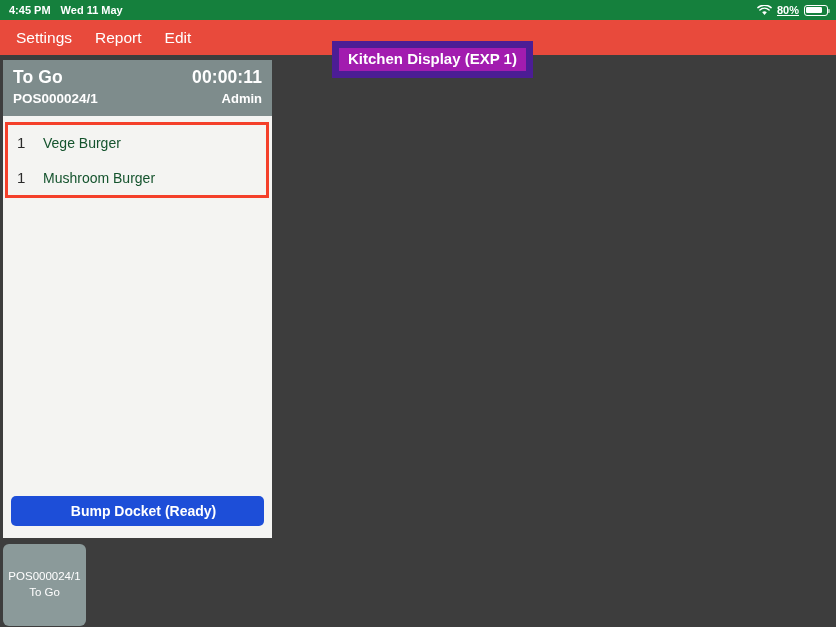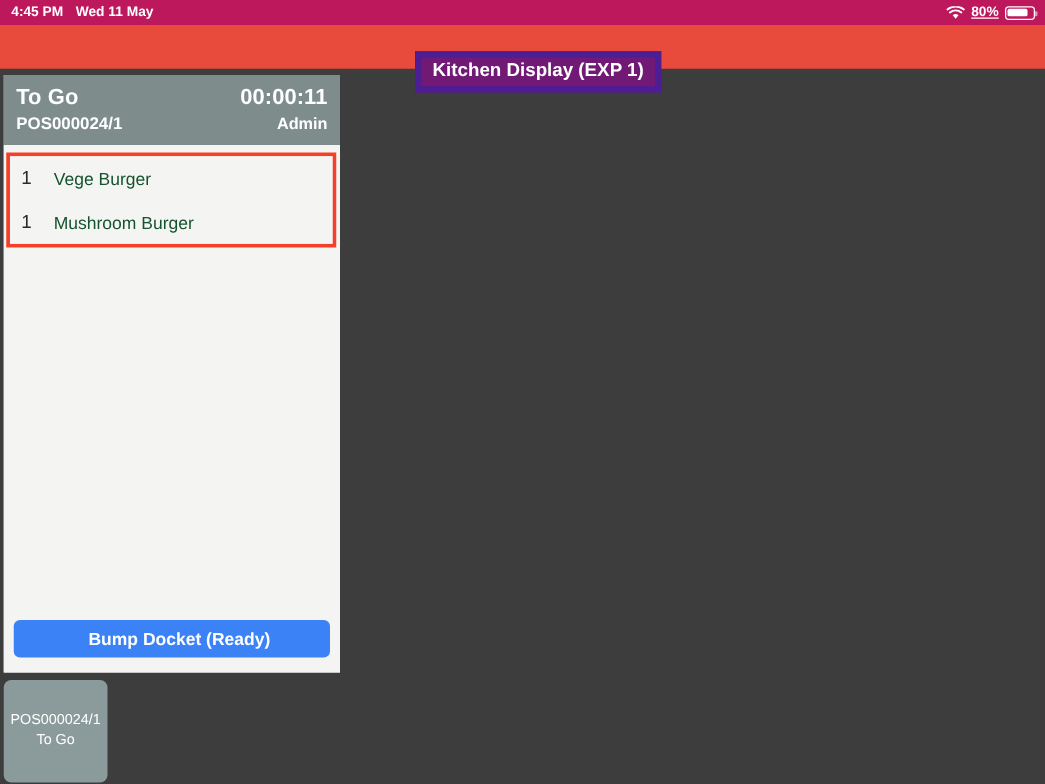--- a/index.html
+++ b/index.html
@@ -16,21 +16,21 @@
     height: 627px;
     background: #3d3d3d;
   }
 
   
   .statusbar {
     position: absolute;
     top: 0; left: 0;
     width: 836px;
     height: 20px;
-    background: #be185d;
+    background: #15803d;
     display: flex;
     align-items: center;
     color: #ffffff;
     font-size: 11px;
     font-weight: bold;
   }
   .status-left {
     display: flex;
     align-items: center;
     gap: 10px;
@@ -102,23 +102,23 @@
     color: #ffffff;
     font-size: 15.5px;
     line-height: 1;
     cursor: pointer;
     white-space: nowrap;
   }
   .nav-title-wrap {
     position: absolute;
     left: 332px;
     top: 21px;
-    border: 5px solid #4c1d95;
+    border: 7px solid #4c1d95;
     padding: 3px 9px 4px 9px;
-    background: #701a75;
+    background: #a21caf;
   }
   .nav-title {
     color: #ffffff;
     font-size: 15px;
     font-weight: bold;
     line-height: 1.05;
     white-space: nowrap;
   }
 
   
@@ -196,21 +196,21 @@
     color: #14532d;
   }
 
   .docket-footer {
     padding: 0 8px 12px 8px;
     background: #f4f4f2;
   }
   .bump-button {
     width: 100%;
     height: 30px;
-    background: #3b82f6;
+    background: #1d4ed8;
     color: #ffffff;
     border: none;
     border-radius: 5px;
     font-size: 14px;
     font-weight: bold;
     font-family: "Liberation Sans", sans-serif;
     cursor: pointer;
     padding-left: 12px;
   }
 
@@ -260,20 +260,25 @@
         </svg>
       </span>
       <span>80%</span>
       <span class="battery">
         <span class="battery-fill" style="width: 80%;"></span>
       </span>
     </div>
   </div>
 
   <div class="navbar">
+    <div class="nav-left">
+      <span class="nav-item">Settings</span>
+      <span class="nav-item">Report</span>
+      <span class="nav-item">Edit</span>
+    </div>
 
     <div class="nav-title-wrap">
       <div class="nav-title">Kitchen Display (EXP 1)</div>
     </div>
 
   </div>
 
   <div class="docket">
 
     <div class="docket-header">

